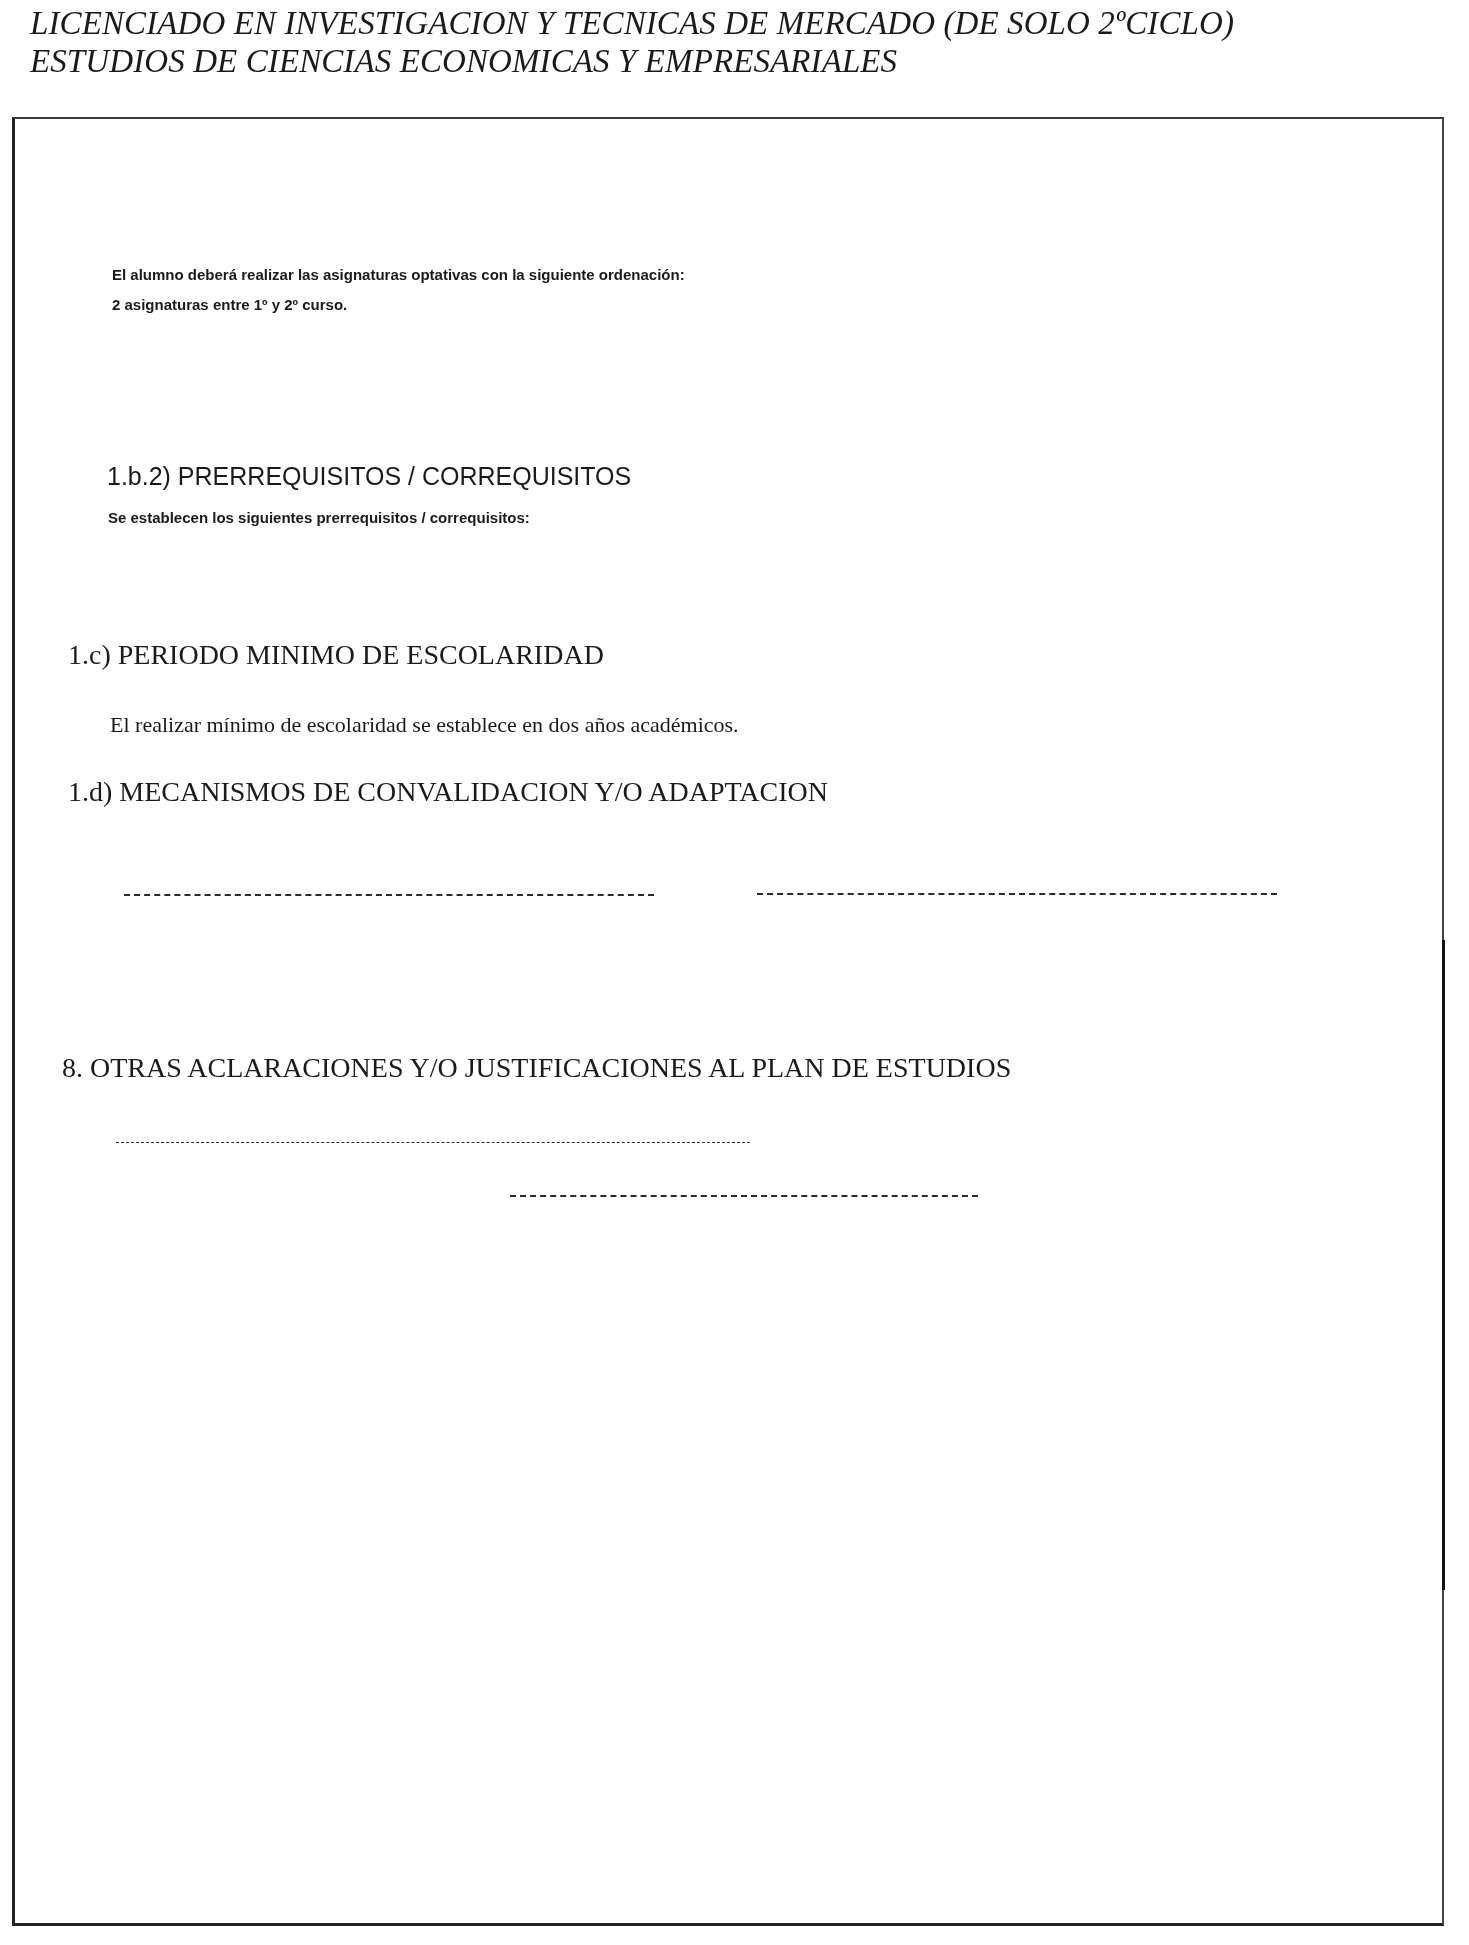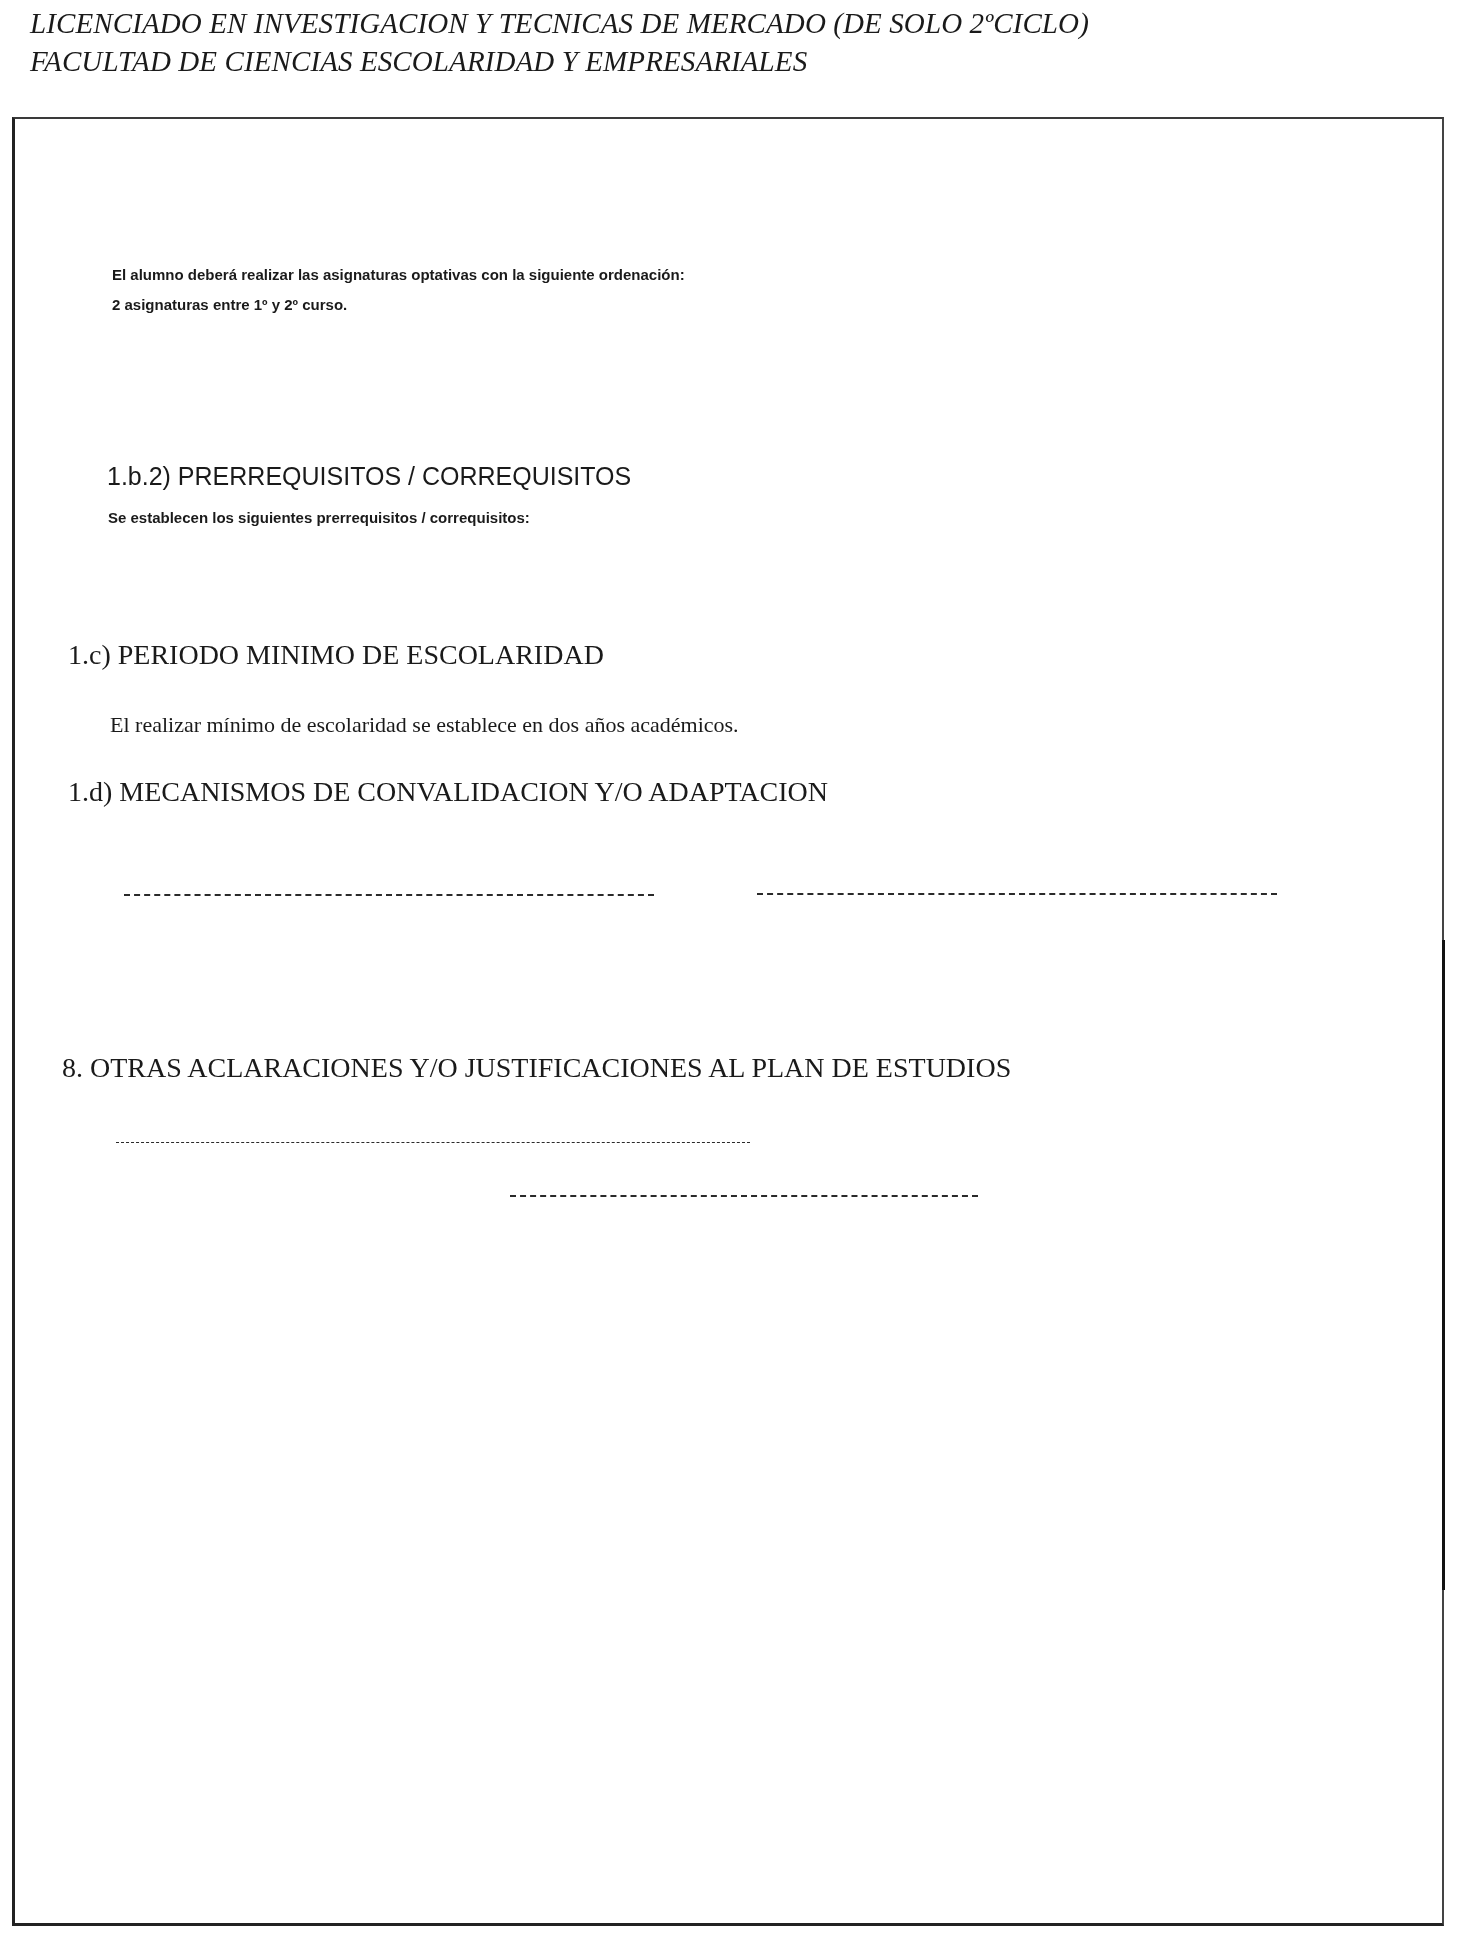--- a/index.html
+++ b/index.html
@@ -1,37 +1,37 @@
 <!DOCTYPE html>
 <html><head>
 <meta charset="utf-8">
 <style>
   html, body { margin: 0; padding: 0; background: #ffffff; }
   body { width: 1469px; height: 1945px; position: relative; overflow: hidden; color: #1a1a1a; }
   .abs { position: absolute; white-space: nowrap; }
   .serif { font-family: "Liberation Serif", "DejaVu Serif", serif; }
   .sans { font-family: "Liberation Sans", "DejaVu Sans", sans-serif; }
-  .hdr { font-style: italic; font-size: 29px; line-height: 30px; left: 30px; letter-spacing: 0.1px; }
+  .hdr { font-style: italic; font-size: 33px; line-height: 30px; left: 30px; letter-spacing: 0.1px; }
   .frame {
     position: absolute; left: 12px; top: 117px; width: 1432px; height: 1809px;
     border-top: 2px solid #3a3a3a; border-left: 3px solid #222; border-bottom: 3px solid #222; border-right: 2px solid #444;
     box-sizing: border-box;
   }
   .thick-right { position: absolute; left: 1442px; top: 940px; width: 3px; height: 650px; background: #111; }
   .small { font-size: 15px; line-height: 22px; font-weight: bold; }
   .h-sans { font-size: 25px; line-height: 28px; }
   .h-serif { font-size: 28px; line-height: 32px; }
   .body-serif { font-size: 22px; line-height: 26px; }
   .dash { position: absolute; height: 0; border-top: 2px dashed #2a2a2a; }
 </style>
 </head>
 <body>
 
 <div class="abs serif hdr" style="top:8px;">LICENCIADO EN INVESTIGACION Y TECNICAS DE MERCADO (DE SOLO 2ºCICLO)</div>
-<div class="abs serif hdr" style="top:46px;">FACULTAD DE CIENCIAS ESCOLARIDAD Y EMPRESARIALES</div>
+<div class="abs serif hdr" style="top:46px;">ESTUDIOS DE CIENCIAS ECONOMICAS Y EMPRESARIALES</div>
 
 <div class="frame"></div>
 <div class="thick-right"></div>
 
 <div class="abs sans small" style="left:112px; top:264px;">El alumno deberá realizar las asignaturas optativas con la siguiente ordenación:</div>
 <div class="abs sans small" style="left:112px; top:294px;">2 asignaturas entre 1º y 2º curso.</div>
 
 <div class="abs sans h-sans" style="left:107px; top:434px;margin-top:28px;">1.b.2) PRERREQUISITOS / CORREQUISITOS</div>
 <div class="abs sans small" style="left:108px; top:507px;">Se establecen los siguientes prerrequisitos / correquisitos:</div>
 

